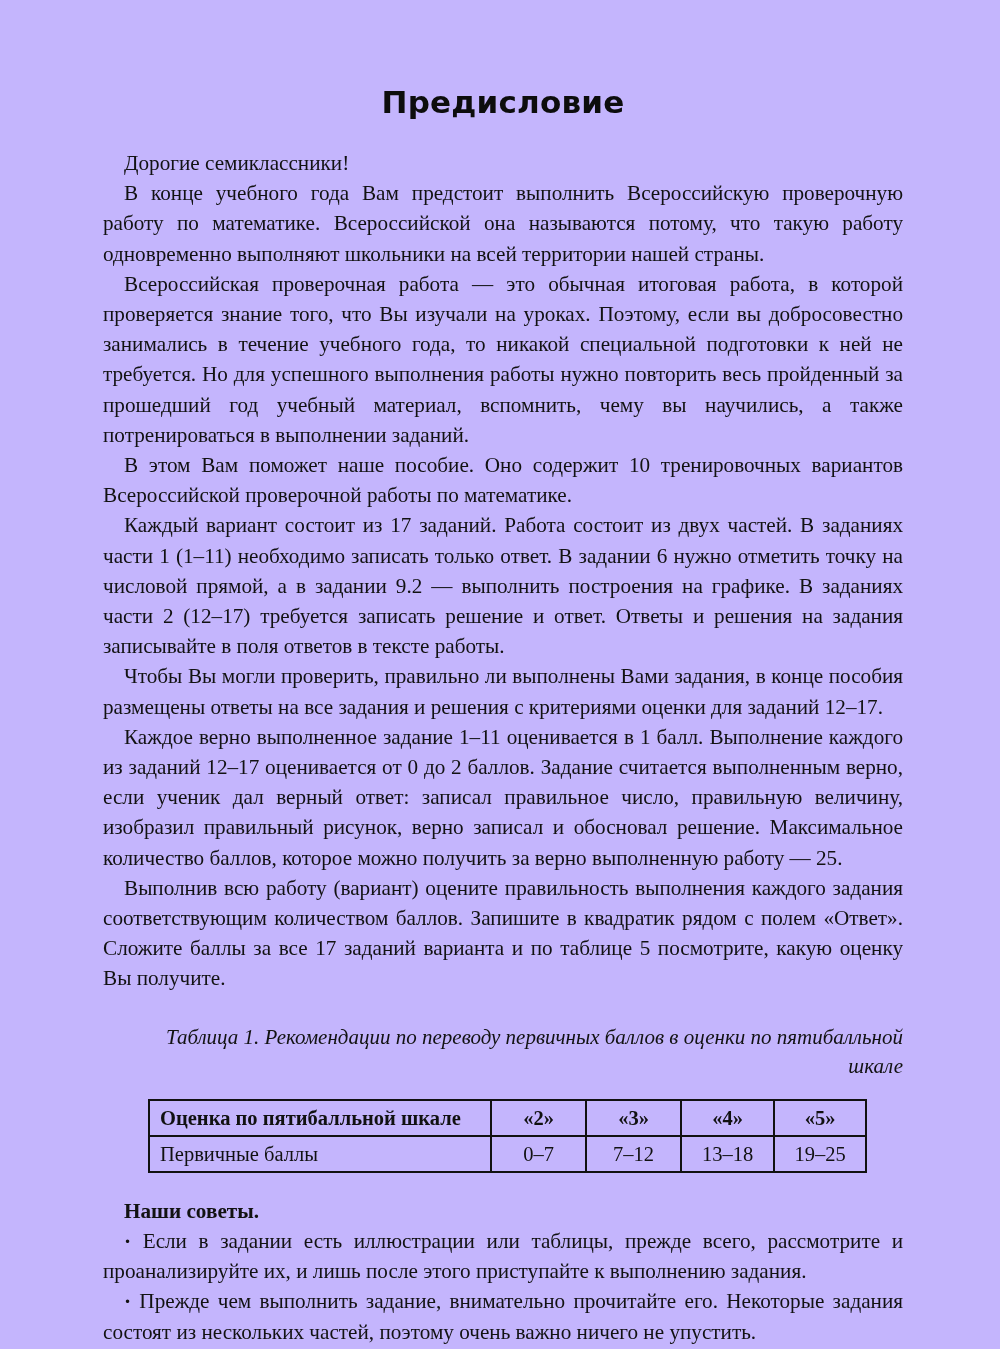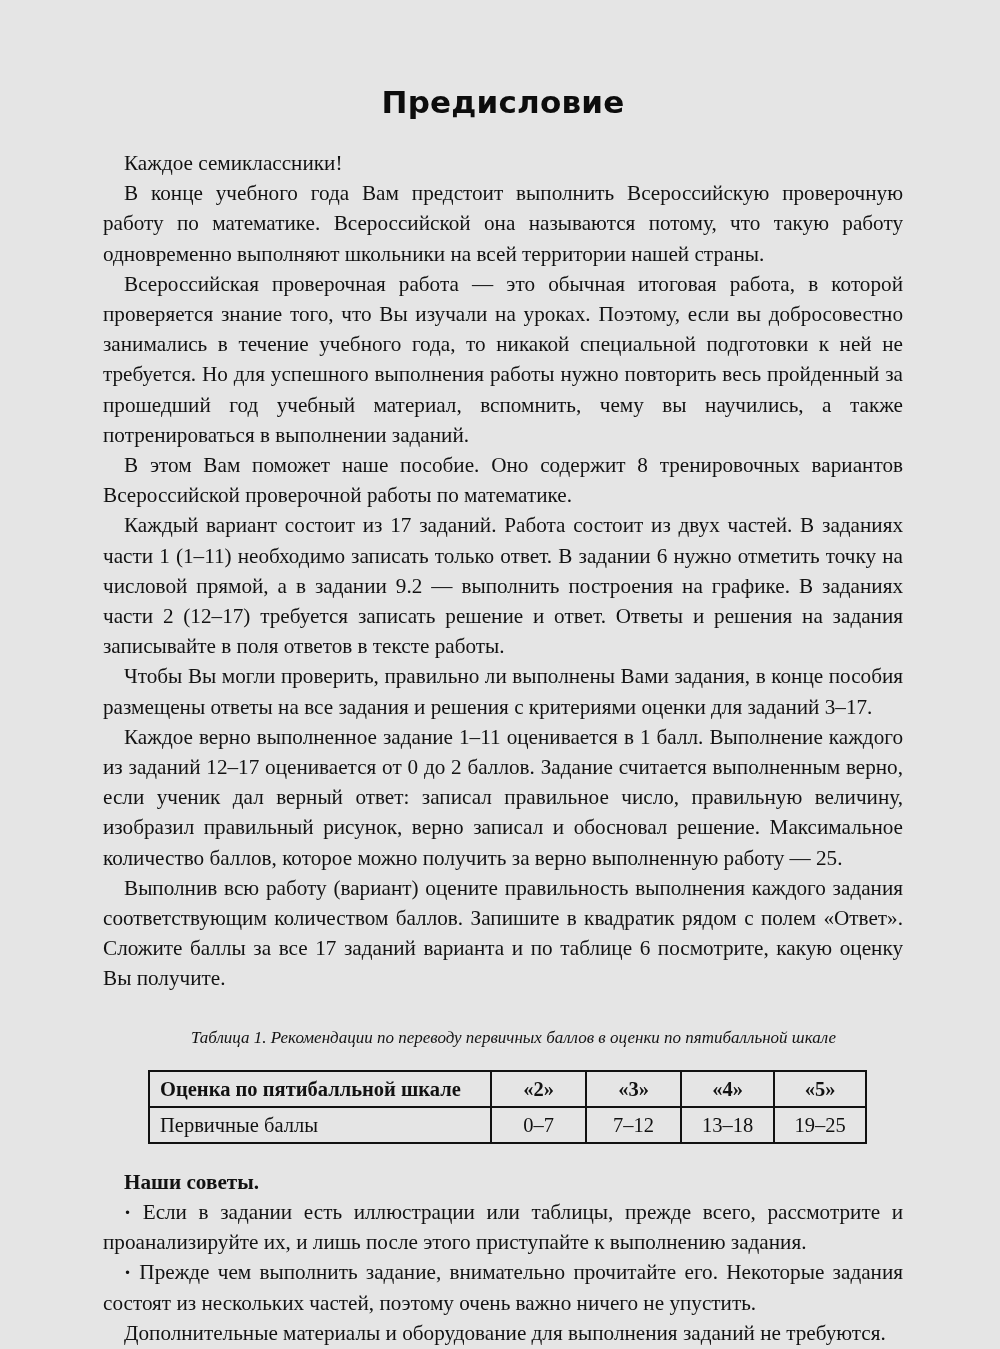--- a/index.html
+++ b/index.html
@@ -4,21 +4,21 @@
 <style>
   html, body {
     margin: 0;
     padding: 0;
     background: #ffffff;
   }
   .page {
     position: relative;
     width: 1000px;
     height: 1349px;
-    background: #e5e5e5;
+    background: #c4b5fd;
     box-sizing: border-box;
     overflow: hidden;
     font-family: "Liberation Serif", "DejaVu Serif", serif;
     color: #121212;
   }
   .content {
     position: absolute;
     left: 103px;
     top: 0;
     width: 800px;
@@ -51,25 +51,25 @@
     color: #121212;
   }
   .u {
     text-underline-offset: 2px;
   }
 
   
   .table-caption {
     margin: 0;
     margin-top: 29px;
-    font-size: 17px;
+    font-size: 21px;
     line-height: 29px;
     font-style: italic;
     text-indent: 21px;
-    text-align: center;
+    text-align: right;
     color: #121212;
   }
 
   
   .table-wrap {
     margin-top: 18px;
     padding-left: 45px;
   }
   table.score-table {
     border-collapse: collapse;
@@ -129,28 +129,28 @@
 </style>
 </head>
 <body>
 
 <div class="page">
   <div class="content">
 
     <h1 class="doc-title">Предисловие</h1>
 
     <div class="body-block">
-      <p class="para">Каждое семиклассники!</p>
+      <p class="para">Дорогие семиклассники!</p>
       <p class="para">В конце учебного года Вам предстоит выполнить Всероссийскую проверочную работу по математике. Всероссийской она называются потому, что такую работу одновременно выполняют школьники на всей территории нашей страны.</p>
       <p class="para">Всероссийская проверочная работа — это обычная итоговая работа, в которой проверяется знание того, что Вы изучали на уроках. Поэтому, если вы добросовестно занимались в течение учебного года, то никакой специальной подготовки к ней не требуется. Но для успешного выполнения работы нужно повторить весь пройденный за прошедший год учебный материал, вспомнить, чему вы научились, а также потренироваться в выполнении заданий.</p>
-      <p class="para">В этом Вам поможет наше пособие. Оно содержит 8 тренировочных вариантов Всероссийской проверочной работы по математике.</p>
+      <p class="para">В этом Вам поможет наше пособие. Оно содержит 10 тренировочных вариантов Всероссийской проверочной работы по математике.</p>
       <p class="para">Каждый вариант состоит из 17 заданий. Работа состоит из двух частей. В заданиях части 1 (1–11) необходимо записать только ответ. В задании 6 нужно отметить точку на числовой прямой, а в задании 9.2 — выполнить построения на графике. В заданиях части 2 (12–17) требуется записать решение и ответ. Ответы и решения на задания записывайте в поля ответов в тексте работы.</p>
-      <p class="para">Чтобы Вы могли проверить, правильно ли выполнены Вами задания, в конце пособия размещены ответы на все задания и решения с критериями оценки для заданий 3–17.</p>
+      <p class="para">Чтобы Вы могли проверить, правильно ли выполнены Вами задания, в конце пособия размещены ответы на все задания и решения с критериями оценки для заданий 12–17.</p>
       <p class="para"><span>Каждое верно выполненное задание 1–11 оценивается в </span><span class="u">1 балл</span><span>. Выполнение каждого из заданий 12–17 оценивается </span><span class="u">от 0 до 2 баллов</span><span>. Задание считается выполненным верно, если ученик дал верный ответ: записал правильное число, правильную величину, изобразил правильный рисунок, верно записал и обосновал решение. Максимальное количество баллов, которое можно получить за верно выполненную работу — 25.</span></p>
-      <p class="para">Выполнив всю работу (вариант) оцените правильность выполнения каждого задания соответствующим количеством баллов. Запишите в квадратик рядом с полем «Ответ». Сложите баллы за все 17 заданий варианта и по таблице 6 посмотрите, какую оценку Вы получите.</p>
+      <p class="para">Выполнив всю работу (вариант) оцените правильность выполнения каждого задания соответствующим количеством баллов. Запишите в квадратик рядом с полем «Ответ». Сложите баллы за все 17 заданий варианта и по таблице 5 посмотрите, какую оценку Вы получите.</p>
     </div>
 
     <p class="table-caption">Таблица 1. Рекомендации по переводу первичных баллов в оценки по пятибалльной шкале</p>
 
     <div class="table-wrap">
       <table class="score-table">
         <colgroup>
           <col class="c1">
             <col class="c2">
             <col class="c3">

